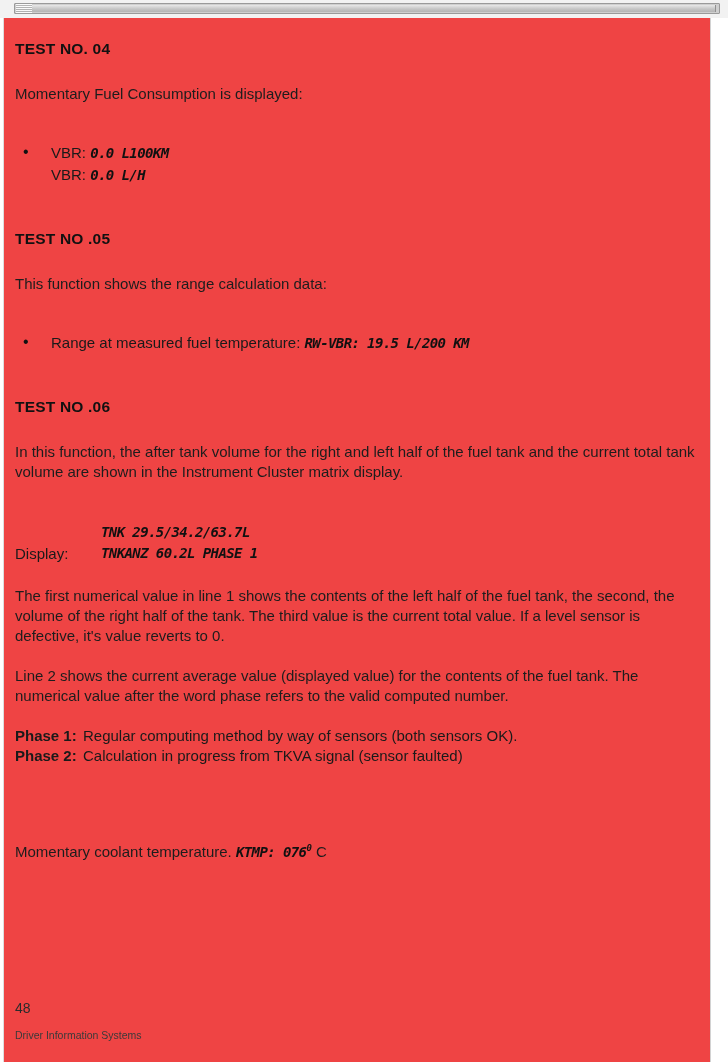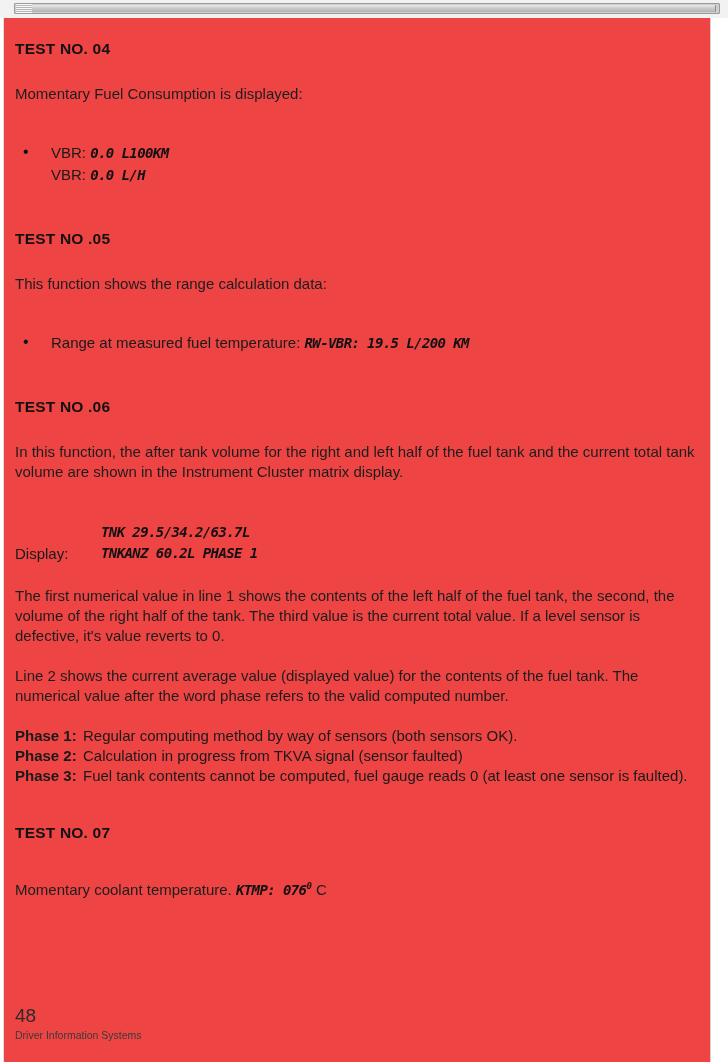--- a/index.html
+++ b/index.html
@@ -165,29 +165,29 @@
   .sp-38 { height: 38px; }
   .sp-44 { height: 44px; }
 
   
   .footer {
     position: absolute;
     left: 11px;
     bottom: 20px;
   }
   .page-number {
-    font-size: 19px;
+    font-size: 14px;
     color: #2b2b2b;
     line-height: 20px;
   }
   .footer-caption {
     font-size: 10.5px;
     color: #3a3a3a;
     line-height: 14px;
-    margin-top: 2px;
+    margin-top: 10px;
   }
 </style>
 </head>
 <body>
 
 <div class="scroll-chrome">
   <div class="scroll-track">
     <div class="scroll-thumb"></div>
   </div>
   <div class="scroll-grip"></div>
@@ -264,28 +264,24 @@
 
   <div class="sp-20"></div>
 
   <div class="phase-list">
     <div>
       <span class="phase-label">Phase 1:</span><span>Regular computing method by way of sensors (both sensors OK).</span>
     </div>
     <div>
       <span class="phase-label">Phase 2:</span><span>Calculation in progress from TKVA signal (sensor faulted)</span>
     </div>
-    <div>
-      <span class="phase-label">Phase 3:</span><span>Fuel tank contents cannot be computed, fuel gauge reads 0 (at least one sensor is faulted).</span>
-    </div>
   </div>
 
   <div class="sp-38"></div>
 
-  <h2 class="test-heading">TEST NO. 07</h2>
 
   <div class="sp-34"></div>
 
   <p class="body-text">
     <span>Momentary coolant temperature.</span>
     <span class="lcd"><span>KTMP: 076</span><sup>0</sup></span>
     <span>C</span>
   </p>
 
   <div class="sp-26"></div>

